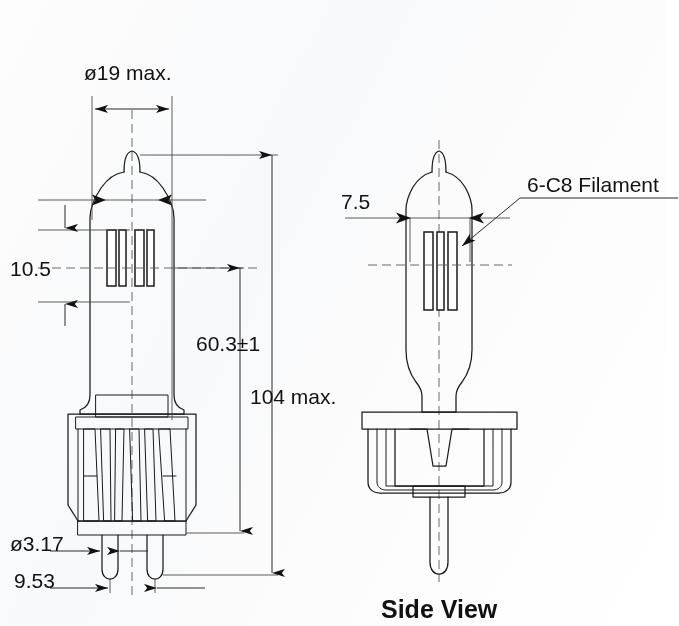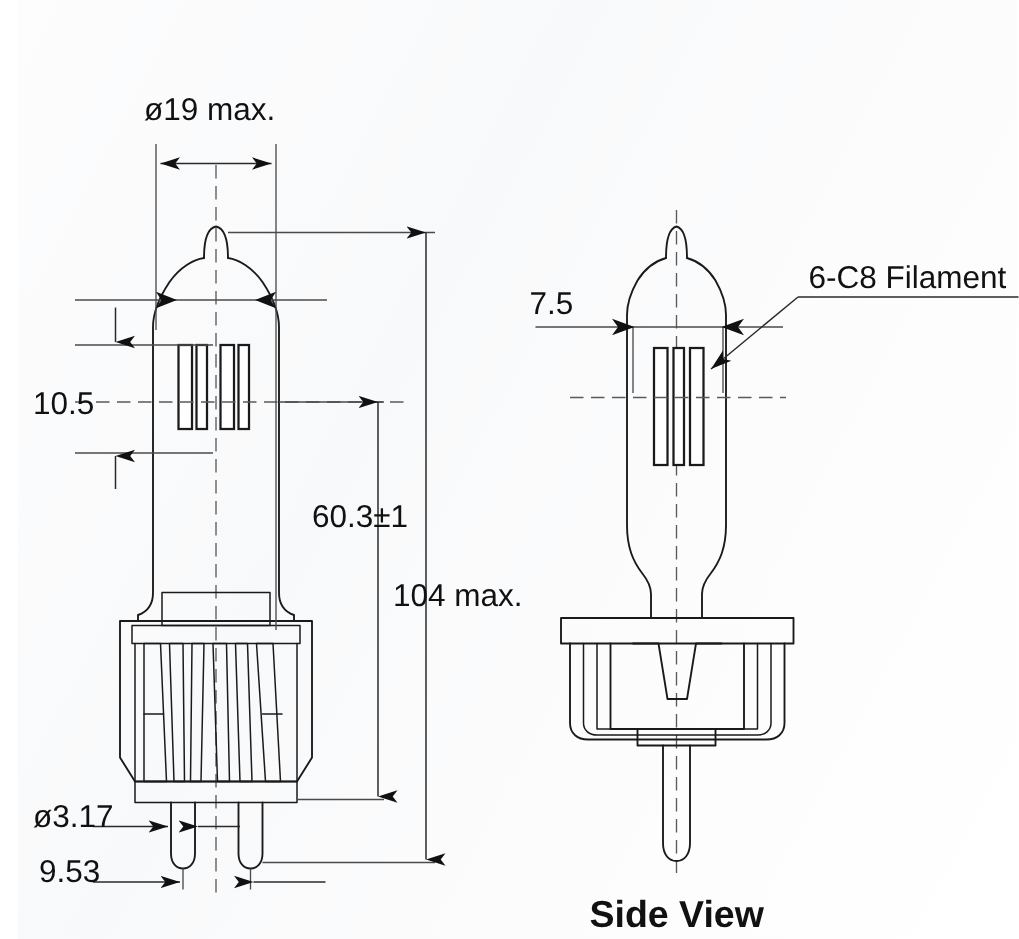--- a/index.html
+++ b/index.html
@@ -10,21 +10,21 @@
   }
   body {
     width: 679px;
     height: 626px;
     overflow: hidden;
     font-family: "Liberation Sans", sans-serif;
     position: relative;
   }
   #drawing-root {
     position: absolute;
-    left: 12px; top: 0;
+    left: 0; top: 0;
     width: 666px;
     height: 626px;
     background: linear-gradient(118deg, #fdfdfe 0%, #f8f9fa 38%, #fcfcfd 62%, #ffffff 100%);
   }
   svg#tech-drawing {
     display: block;
     width: 679px;
     height: 626px;
   }
   .obj      { fill: none; stroke: #1a1a1a; stroke-width: 1.25; stroke-linejoin: round; stroke-linecap: round; }

